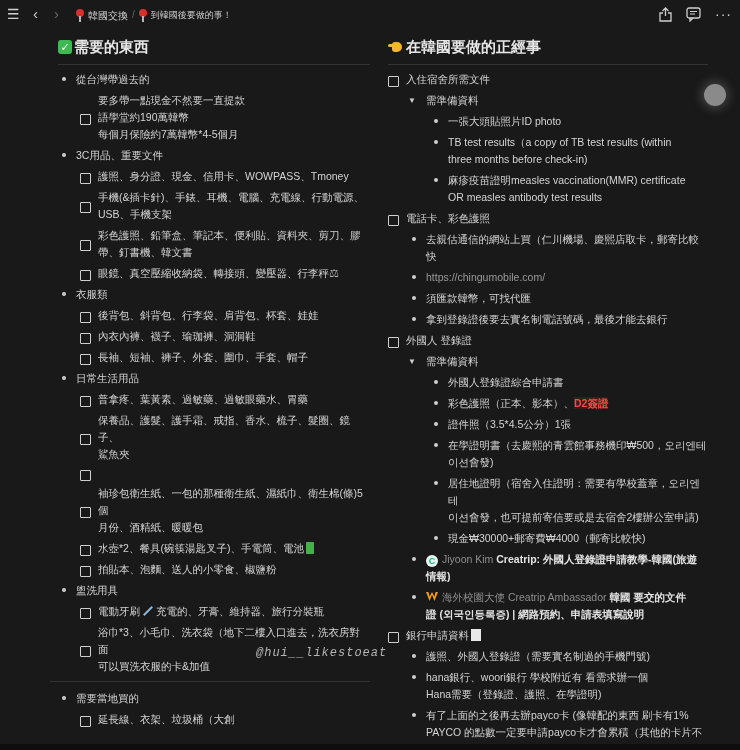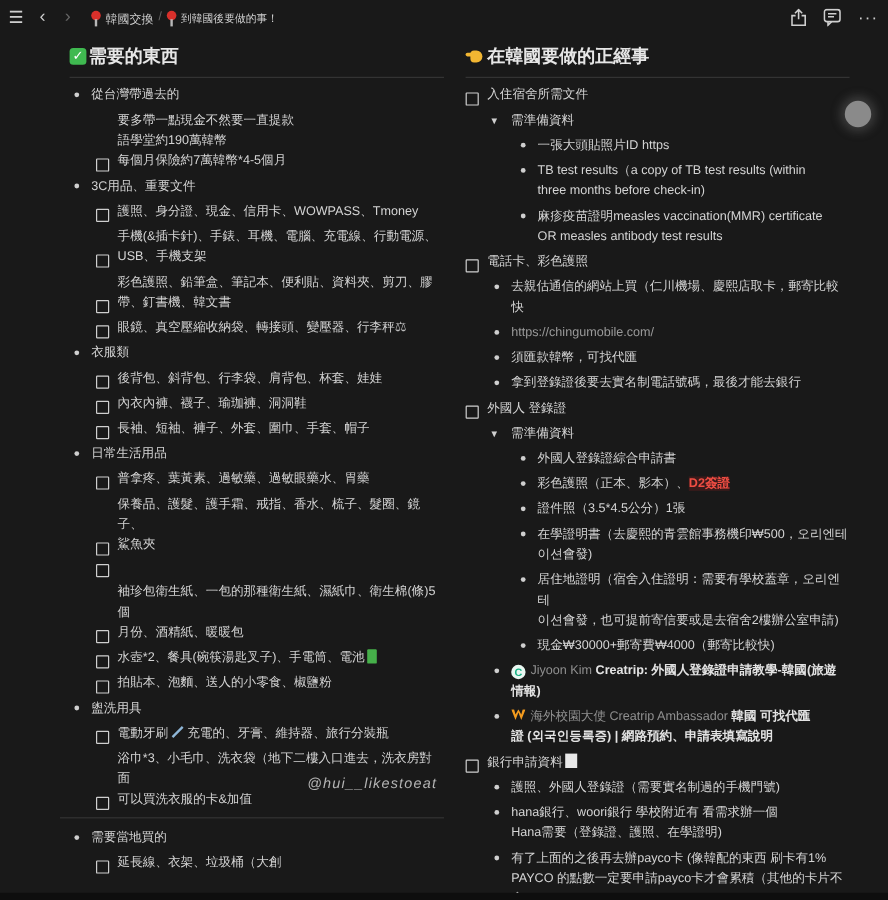--- a/index.html
+++ b/index.html
@@ -20,39 +20,39 @@
   .col-right { left: 388px; width: 320px; }
   .heading { font-size: 15px; font-weight: bold; color: #e6e6e6; display: flex; align-items: center; height: 34px; }
   .divider { height: 1px; background: #333; margin: 0 0 6px 0; }
   .emoji-check { display: inline-block; width: 14px; height: 14px; background: #3fb950; border-radius: 3px; color: #fff; font-size: 11px; line-height: 14px; text-align: center; margin-right: 2px; }
   .emoji-point { display: inline-block; width: 16px; height: 12px; margin-right: 2px; position: relative; }
   .emoji-point::before { content: ""; position: absolute; left: 4px; top: 1px; width: 10px; height: 10px; background: #f2b632; border-radius: 3px 5px 5px 3px; }
   .emoji-point::after { content: ""; position: absolute; left: 0; top: 3px; width: 7px; height: 3px; background: #f2b632; border-radius: 2px; }
 
   .bullet-row { display: flex; align-items: flex-start; font-size: 10.5px; line-height: 17px; margin: 2px 0 4px 0; }
   .dot { width: 4px; height: 4px; border-radius: 50%; background: #cfcfcf; margin: 6px 10px 0 4px; flex-shrink: 0; }
-  .check-row { display: flex; align-items: flex-end; font-size: 10.5px; line-height: 17px; margin: 2px 0 4px 0; }
+  .check-row { display: flex; align-items: center; font-size: 10.5px; line-height: 17px; margin: 2px 0 4px 0; }
   .cb { width: 11px; height: 11px; border: 1.5px solid #cfcfcf; border-radius: 1px; margin: 3px 7px 0 0; flex-shrink: 0; }
   .ind1 { padding-left: 22px; }
   .ind2 { padding-left: 42px; }
   .ind3 { padding-left: 20px; }
   .toggle-row { display: flex; align-items: center; font-size: 10.5px; line-height: 17px; margin: 2px 0 4px 0; }
   .tri { font-size: 8px; color: #cfcfcf; margin-right: 10px; }
   .txt { color: #d4d4d4; }
   .muted { color: #8f8f8f; }
   .red { color: #ef4d43; font-weight: bold; background: rgba(120,30,30,0.35); }
   .bold { font-weight: bold; color: #e3e3e3; }
   .link { color: #9a9a9a; }
   .c-icon { display: inline-block; width: 12px; height: 12px; border-radius: 50%; background: #e9f7f1; color: #17b184; font-size: 9px; line-height: 12px; text-align: center; font-weight: bold; margin-right: 4px; vertical-align: -1px; }
   .w-icon { display: inline-block; width: 12px; height: 9px; background: #f39b1e; margin-right: 4px; clip-path: polygon(0 0, 30% 100%, 50% 30%, 70% 100%, 100% 0, 80% 0, 70% 50%, 50% 0, 30% 50%, 20% 0); vertical-align: 0; }
   .battery { display: inline-block; width: 8px; height: 12px; background: #46b04a; border-radius: 1px; vertical-align: -2px; margin-left: 2px; }
   .brush { display: inline-block; width: 12px; height: 2px; background: #8fb7d8; transform: rotate(-45deg); vertical-align: 3px; margin: 0 2px; }
   .scale { display: inline-block; color: #bbb; font-size: 11px; }
   .memo { display: inline-block; width: 10px; height: 12px; background: #e8e8e8; vertical-align: -2px; margin-left: 2px; }
-  .watermark { position: absolute; left: 256px; top: 646px; font-family: Liberation Sans, sans-serif; font-style: italic; font-size: 12px; color: #b5b5b5; letter-spacing: 1px; }
+  .watermark { position: absolute; left: 256px; top: 646px; font-family: Liberation Mono, monospace; font-style: italic; font-size: 12px; color: #b5b5b5; letter-spacing: 1px; }
   .bottom-bar { position: absolute; bottom: 0; left: 0; width: 740px; height: 6px; background: #0e0e0e; }
 </style>
 </head>
 <body>
 
 <div class="topbar">
   <span class="tb-icon" style="left:7px;top:6px;font-size:14px;">☰</span>
   <span class="tb-icon" style="left:33px;top:5px;font-size:15px;">‹</span>
   <span class="tb-icon" style="left:54px;top:5px;font-size:15px;color:#666;">›</span>
   <div class="crumb" style="left:76px;">
@@ -217,21 +217,21 @@
   <div class="check-row">
       <span class="cb"></span>
       <div class="txt">入住宿舍所需文件</div>
     </div>
   <div class="toggle-row ind3">
       <span class="tri">▼</span>
       <span class="txt">需準備資料</span>
     </div>
   <div class="bullet-row ind2">
       <span class="dot"></span>
-      <div class="txt">一張大頭貼照片ID https</div>
+      <div class="txt">一張大頭貼照片ID photo</div>
     </div>
   <div class="bullet-row ind2">
       <span class="dot"></span>
       <div>
         <div class="txt">TB test results（a copy of TB test results (within</div>
         <div class="txt">three months before check-in)</div>
       </div>
     </div>
   <div class="bullet-row ind2">
       <span class="dot"></span>
@@ -299,21 +299,21 @@
   <div class="bullet-row ind2">
       <span class="dot"></span>
       <div class="txt">現金₩30000+郵寄費₩4000（郵寄比較快)</div>
     </div>
   <div class="bullet-row ind3">
       <span class="dot"></span>
       <div><span class="c-icon">C</span><span class="muted">Jiyoon Kim</span> <span class="bold">Creatrip: 外國人登錄證申請教學-韓國(旅遊</span><div class="bold">情報)</div></div>
     </div>
   <div class="bullet-row ind3">
       <span class="dot"></span>
-      <div><span class="w-icon"></span><span class="muted">海外校園大使 Creatrip Ambassador</span> <span class="bold">韓國 可找代匯</span><div class="bold">證 (외국인등록증) | 網路預約、申請表填寫說明</div></div>
+      <div><span class="w-icon"></span><span class="muted">海外校園大使 Creatrip Ambassador</span> <span class="bold">韓國 要交的文件</span><div class="bold">證 (외국인등록증) | 網路預約、申請表填寫說明</div></div>
     </div>
 
   <div class="check-row">
       <span class="cb"></span>
       <div><span class="txt">銀行申請資料</span><span class="memo"></span></div>
     </div>
   <div class="bullet-row ind3">
       <span class="dot"></span>
       <div class="txt">護照、外國人登錄證（需要實名制過的手機門號)</div>
     </div>

